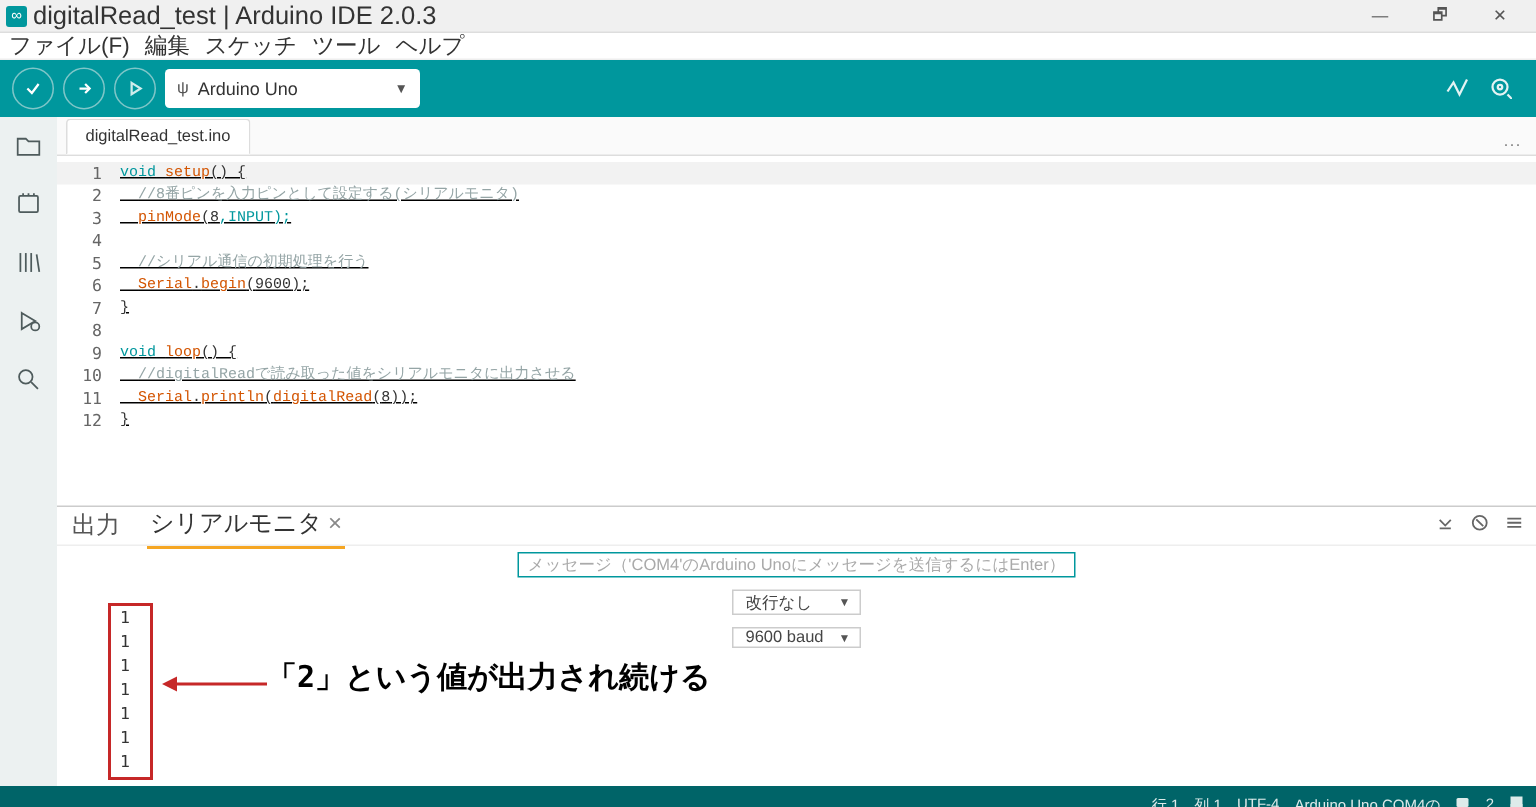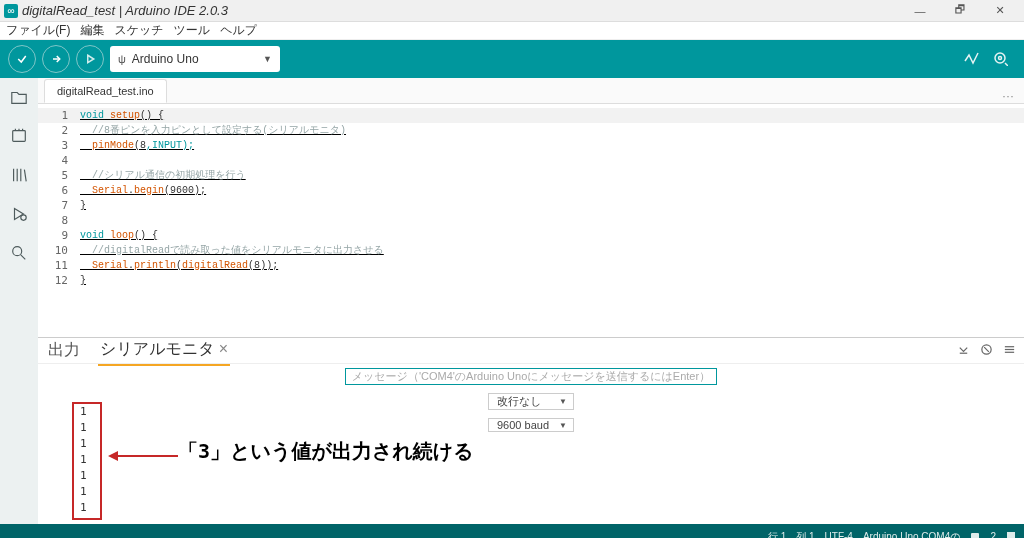--- a/index.html
+++ b/index.html
@@ -1,23 +1,23 @@
 <!DOCTYPE html>
 <html><head>
 <meta charset="utf-8">
 <style>
   * { box-sizing: border-box; margin: 0; padding: 0; }
   html, body { width: 1024px; height: 538px; font-family: "Segoe UI", "Hiragino Sans", Meiryo, sans-serif; font-size: 12px; overflow: hidden; background: #fff; }
   .titlebar { height: 22px; background: #f0f0f0; display: flex; align-items: center; padding: 0 4px; border-bottom: 1px solid #ddd; }
   .titlebar .ico { width: 14px; height: 14px; background: #00979d; border-radius: 2px; margin-right: 4px; display:flex; align-items:center; justify-content:center;}
   .titlebar .ico::before{content:"∞"; color:#fff; font-size:10px; line-height:10px;}
-  .titlebar-title { flex: 0 0 auto; color: #333; font-size: 13px; font-style: italic; }
+  .titlebar-title { flex: 0 0 auto; color: #333; font-size: 17px; }
   .titlebar-spacer { flex: 1; }
   .winbtn { width: 40px; height: 22px; display: flex; align-items: center; justify-content: center; color: #555; font-size: 11px; }
-  .menubar { height: 18px; background: #fff; display: flex; align-items: center; padding: 0 6px; gap: 10px; font-size: 12px; color: #333; border-bottom: 1px solid #eee; }
+  .menubar { height: 18px; background: #fff; display: flex; align-items: center; padding: 0 6px; gap: 10px; font-size: 15px; color: #333; border-bottom: 1px solid #eee; }
   .menubar span{cursor:default;}
   .toolbar { height: 38px; background: #00979d; display: flex; align-items: center; padding: 0 8px; gap: 6px; }
   .tbtn { width: 28px; height: 28px; border-radius: 50%; border: 1.5px solid #7fc6c8; display: flex; align-items: center; justify-content: center; color: #fff; background:#00979d;}
   .tbtn svg{width:12px;height:12px;fill:none;stroke:#cfeceb;stroke-width:2;}
   .tbtn.active svg{stroke:#fff;}
   .board-select { height: 26px; background: #fff; border-radius: 3px; display: flex; align-items: center; padding: 0 28px 0 8px; color: #333; font-size: 12px; position: relative; min-width: 170px; }
   .board-select .usb{margin-right:6px; color:#555; font-size:11px;}
   .board-select .chev{position:absolute; right:8px; font-size:9px; color:#555;}
   .toolbar-right{margin-left:auto; display:flex; gap:12px; padding-right:8px; color:#e4f3f3;}
   .toolbar-right svg{width:16px;height:16px;fill:none;stroke:#e4f3f3;stroke-width:1.5;}
@@ -237,21 +237,21 @@
           <div>1</div>
           <div>1</div>
           <div>1</div>
           <div>1</div>
           <div>1</div>
         </div>
         <div class="arrow"><svg viewBox="0 0 70 12">
               <line x1="70" y1="6" x2="6" y2="6" stroke="#c62828" stroke-width="2"></line>
               <polygon points="0,6 10,1 10,11" fill="#c62828"></polygon>
             </svg></div>
-        <div class="annot">「3」という値が出力され続ける</div>
+        <div class="annot">「2」という値が出力され続ける</div>
       </div>
     </div>
   </div>
 </div>
 
 <div class="statusbar">
   <div class="r">
     <span>行 1、列 1</span>
     <span>UTF-4</span>
     <span>Arduino Uno COM4の</span>

